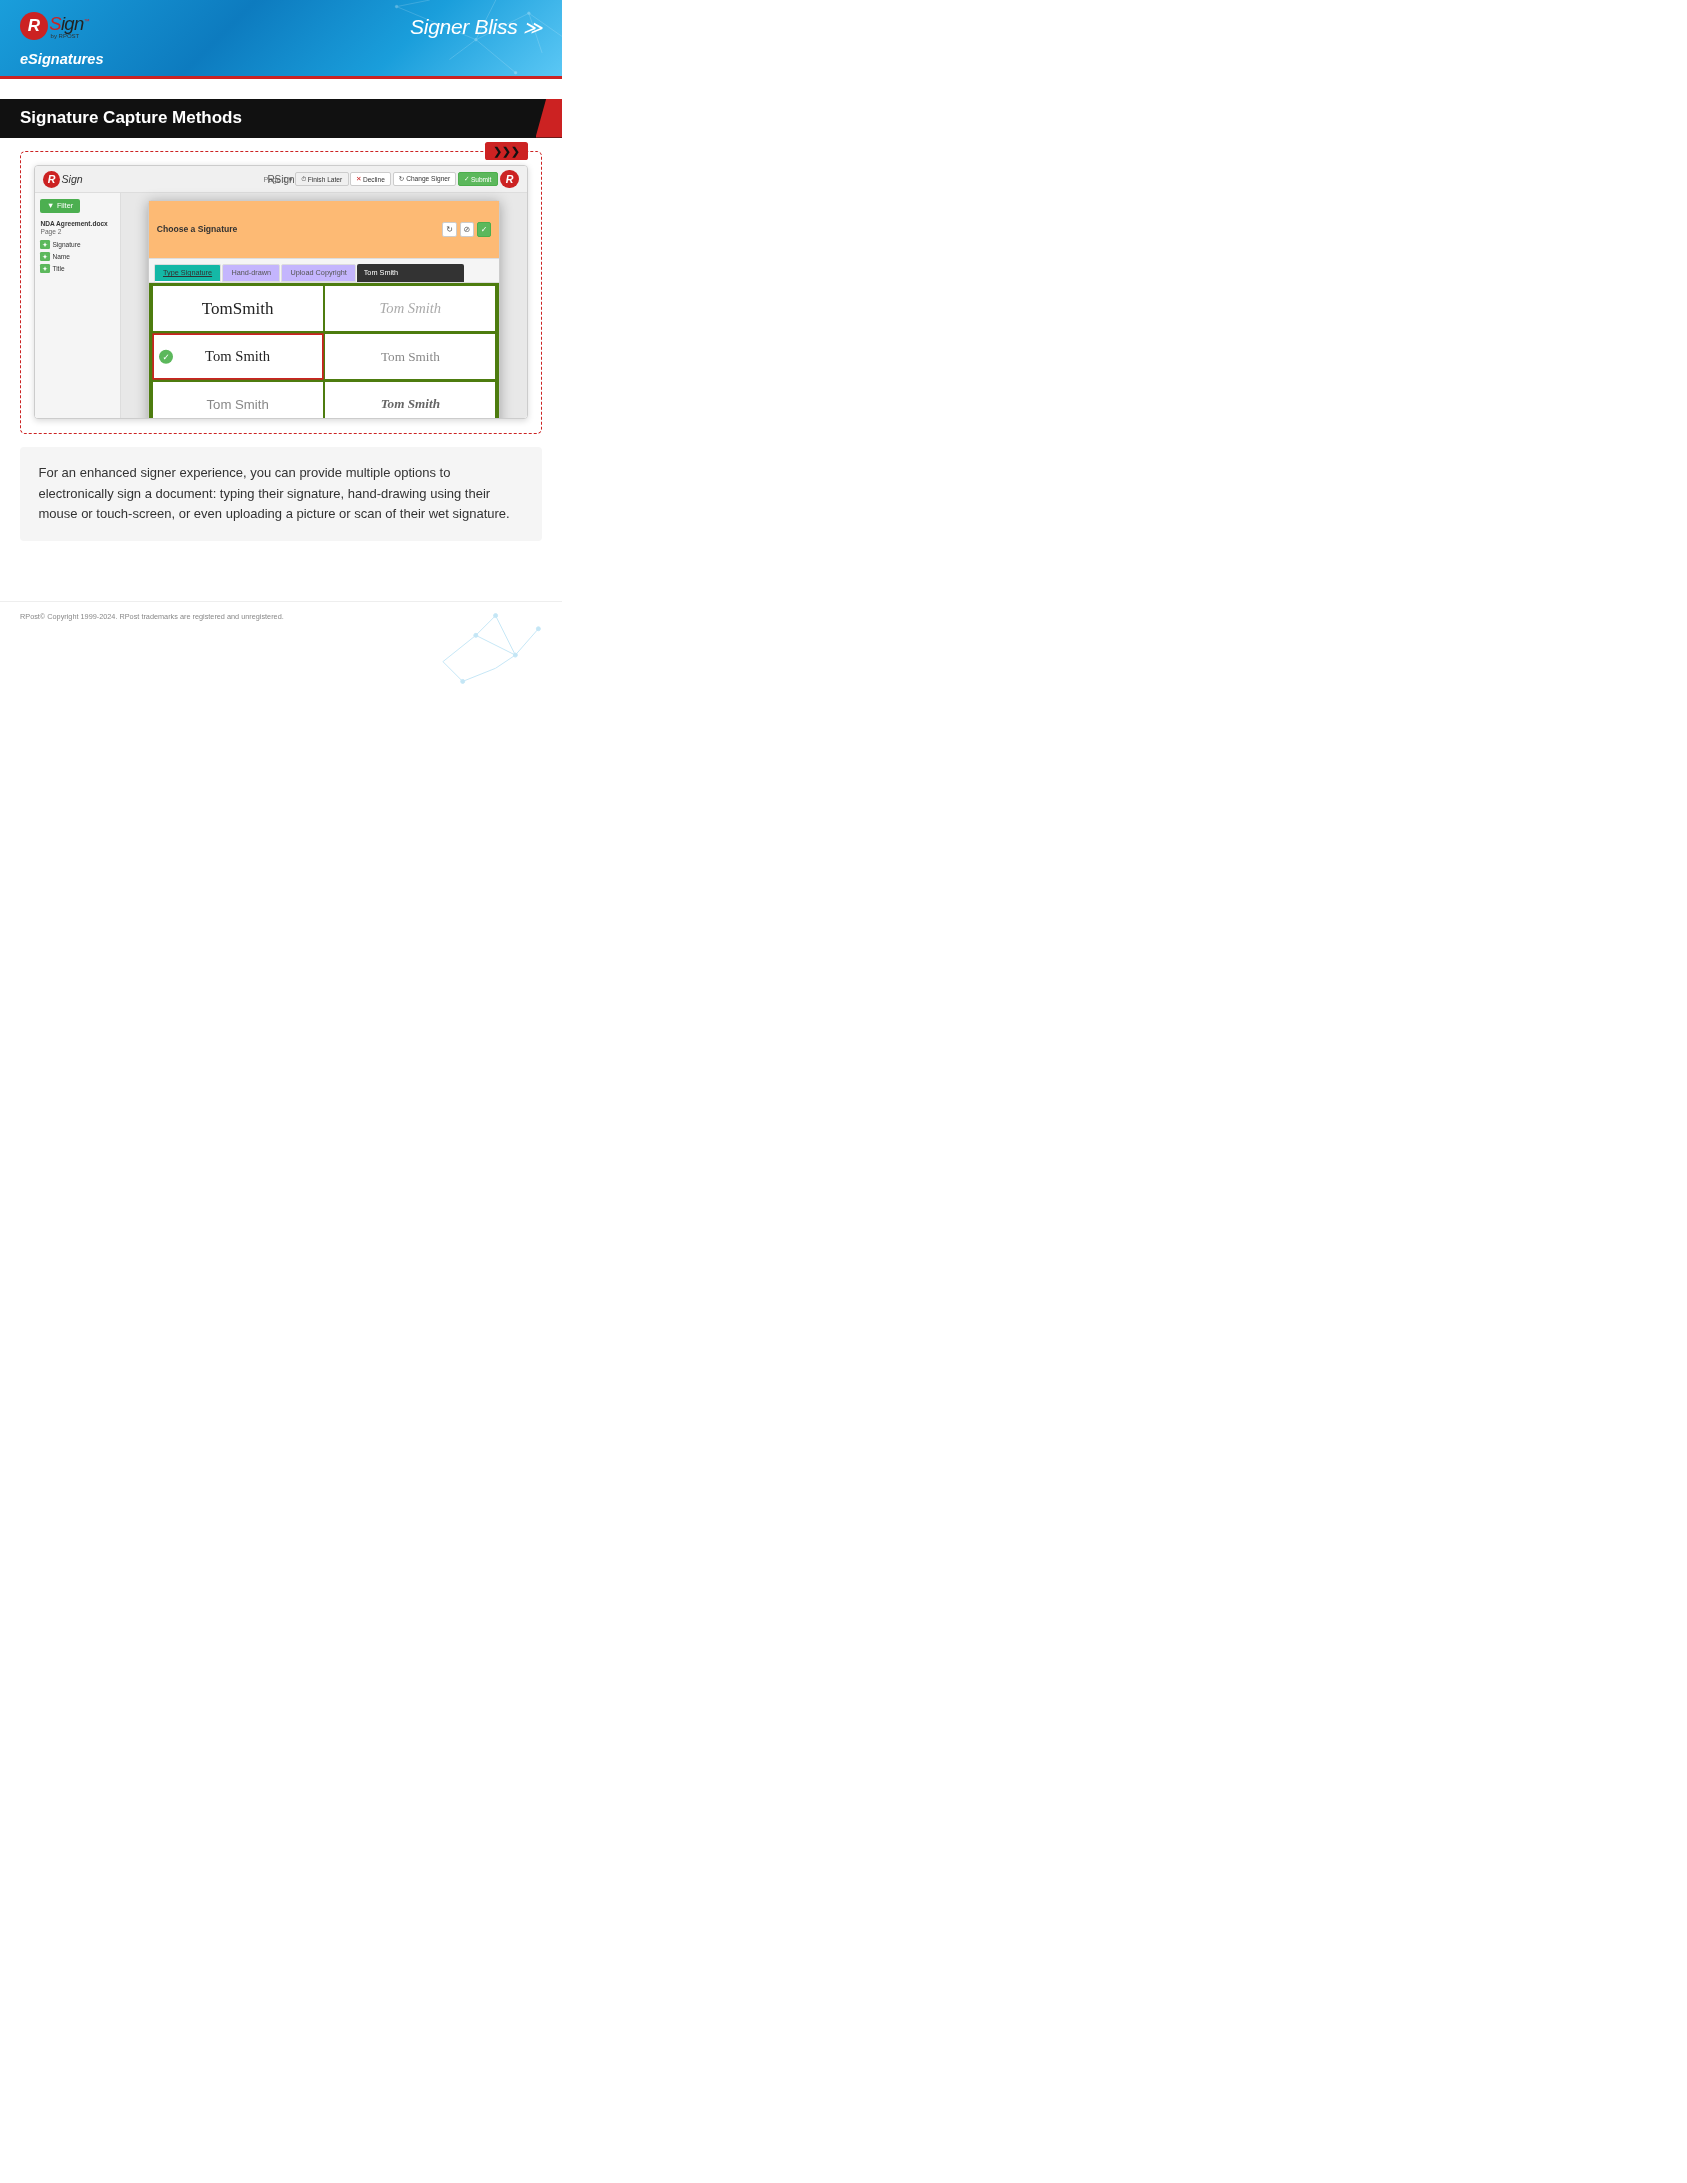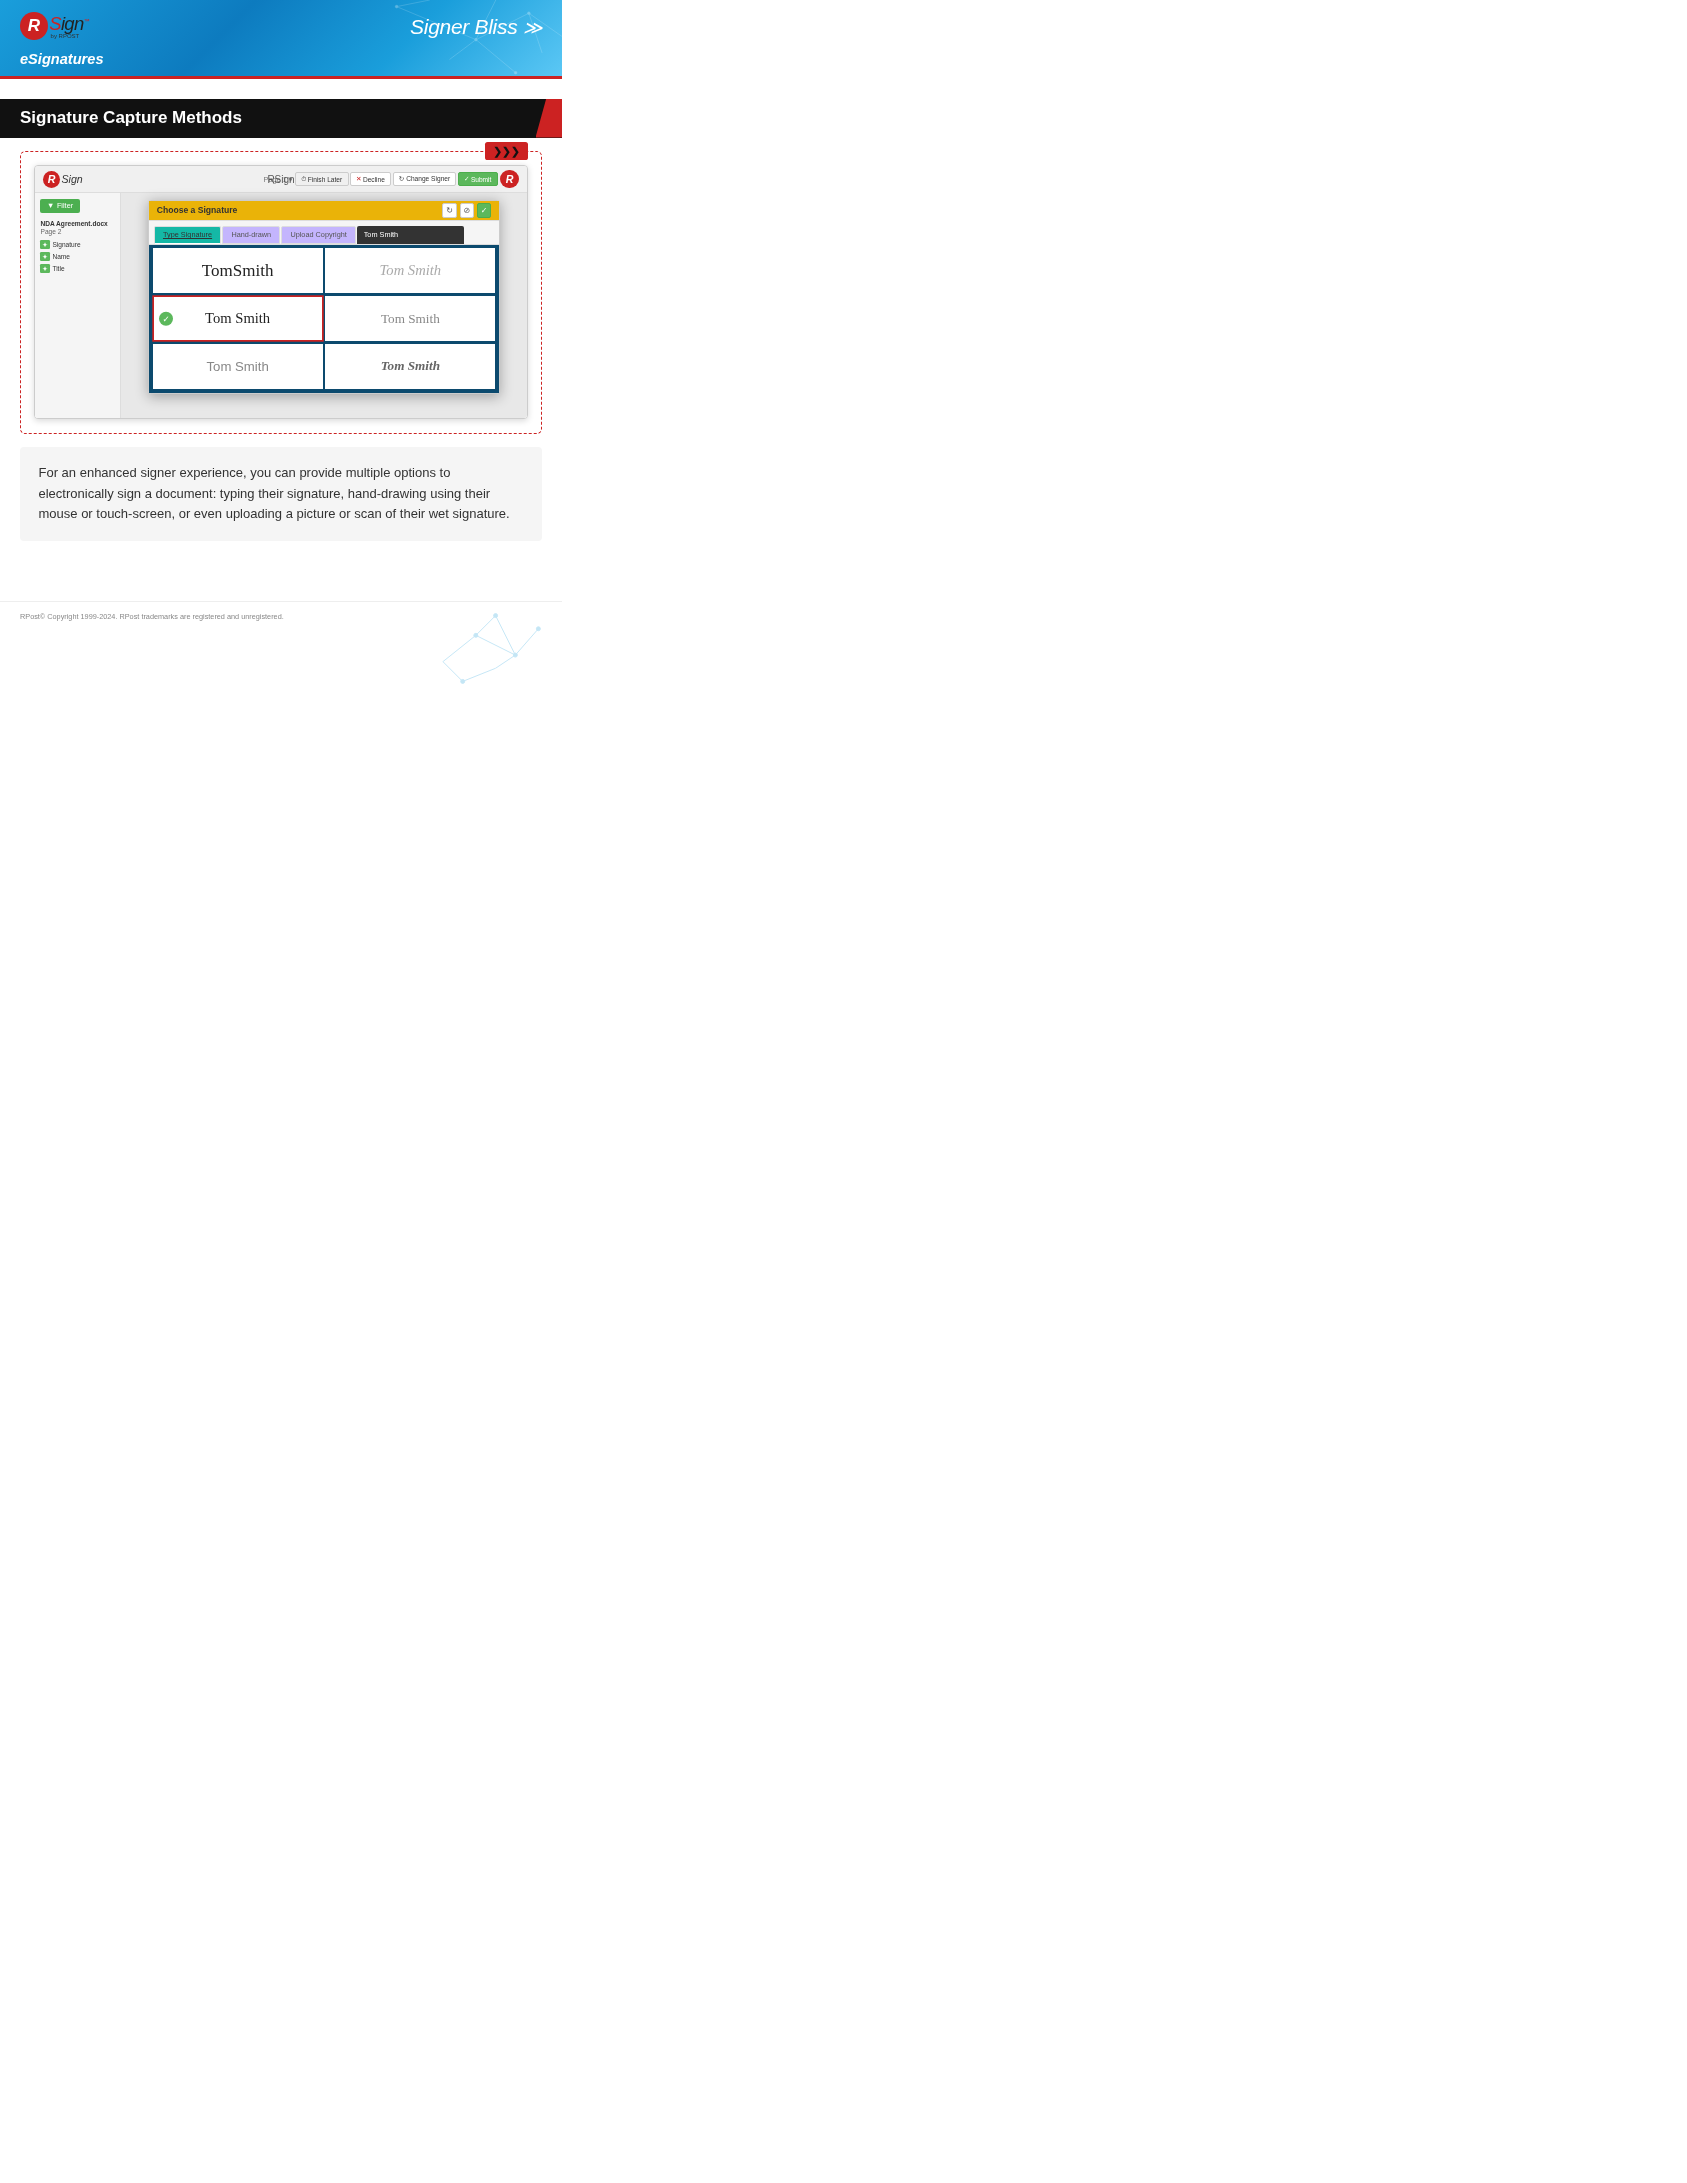--- a/index.html
+++ b/index.html
@@ -396,23 +396,23 @@
       border: 0.7px solid #ccc;
       border-radius: 2.6px;
       box-shadow: 0 2.6px 13.2px rgba(0,0,0,0.3);
       z-index: 10;
     }
 
     .sig-modal-header {
       display: flex;
       align-items: center;
       justify-content: space-between;
-      padding: 2px 8px;
+      padding: 21px 8px;
       border-bottom: 0.7px solid #ddd;
-      background: #eab308;
+      background: #fdba74;
     }
 
     .sig-modal-title {
       font-size: 8.6px;
       font-weight: bold;
       color: #333;
     }
 
     .sig-modal-controls {
       display: flex;
@@ -477,21 +477,21 @@
       margin-right: 1.3px;
       outline: none;
     }
 
     
     .sig-grid {
       display: grid;
       grid-template-columns: 1fr 1fr;
       gap: 0;
       padding: 2.6px;
-      background: #0c4a6e;
+      background: #4d7c0f;
     }
 
     .sig-cell {
       background: white;
       margin: 1.3px;
       height: 45px;
       display: flex;
       align-items: center;
       justify-content: center;
       cursor: pointer;

